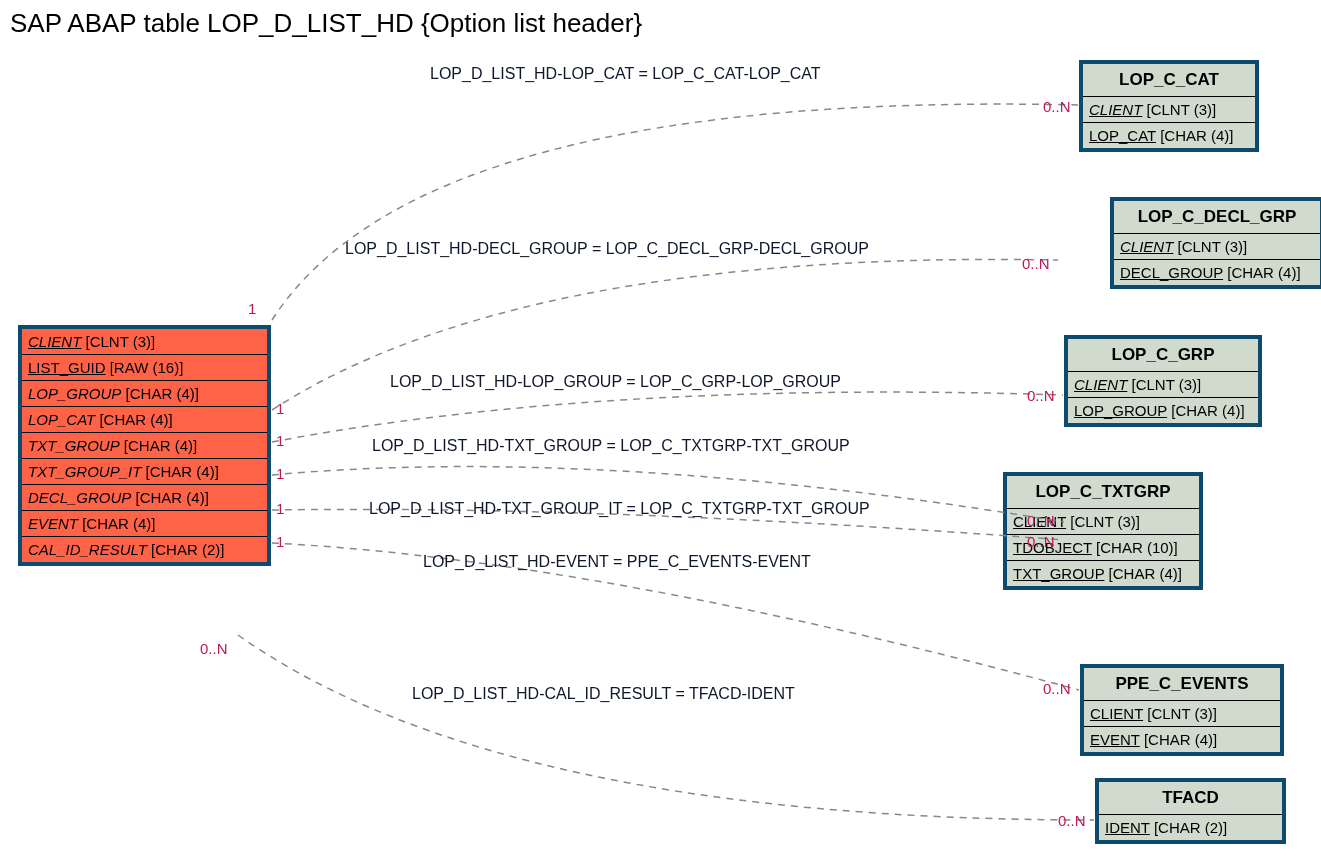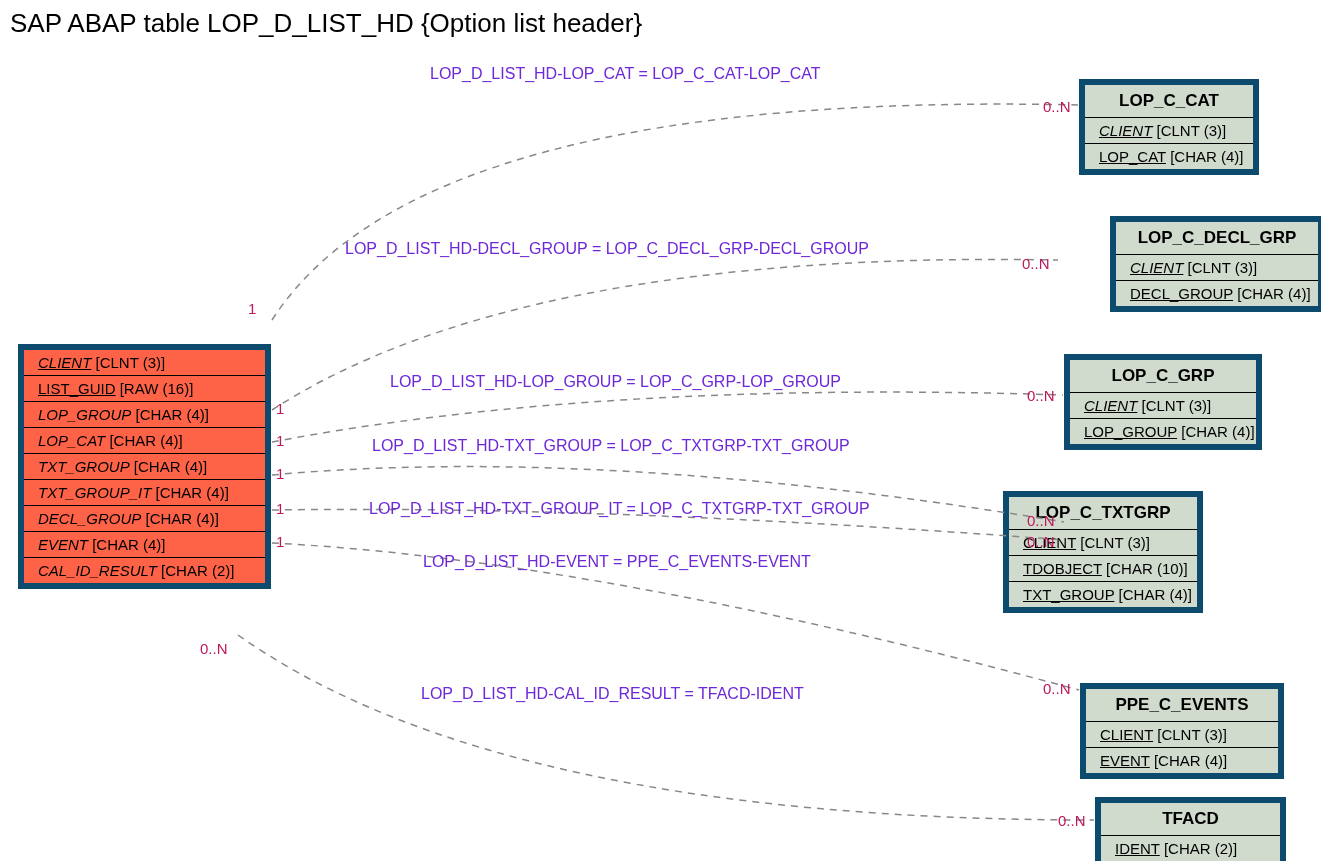--- a/index.html
+++ b/index.html
@@ -14,32 +14,31 @@
   }
   .title {
     position: absolute;
     left: 10px;
     top: 8px;
     font-size: 26px;
     color: #000;
   }
   .entity {
     position: absolute;
-    border: 6px solid #0c4a6e;
-    margin-top: 19px;
+    border: 4px solid #0c4a6e;
   }
   .entity .header {
     font-weight: bold;
     text-align: center;
     padding: 6px 10px;
     border-bottom: 1px solid #000;
     font-size: 17px;
   }
   .entity .row {
-    padding: 4px 14px;
+    padding: 4px 6px;
     border-bottom: 1px solid #000;
     font-size: 15px;
     white-space: nowrap;
   }
   .entity .row:last-child {
     border-bottom: none;
   }
   .main-entity {
     background: #ff6347;
   }
@@ -52,21 +51,21 @@
   svg.connectors {
     position: absolute;
     left: 0; top: 0;
     width: 1321px;
     height: 861px;
     pointer-events: none;
   }
   .rel-label {
     position: absolute;
     font-size: 16px;
-    color: #6d28d9;
+    color: #0f172a;
     white-space: nowrap;
   }
   .card-label {
     position: absolute;
     font-size: 15px;
     color: #be185d;
   }
 </style>
 </head>
 <body>
@@ -130,21 +129,21 @@
   <path d="M 272 543 Q 600 560 1079 690" stroke="#888" stroke-width="1.5" stroke-dasharray="7,6" fill="none"></path>
   <path d="M 238 635 Q 500 820 1094 820" stroke="#888" stroke-width="1.5" stroke-dasharray="7,6" fill="none"></path>
 </svg>
 
 <div class="rel-label" style="left:430px; top:65px;">LOP_D_LIST_HD-LOP_CAT = LOP_C_CAT-LOP_CAT</div>
 <div class="rel-label" style="left:345px; top:240px;">LOP_D_LIST_HD-DECL_GROUP = LOP_C_DECL_GRP-DECL_GROUP</div>
 <div class="rel-label" style="left:390px; top:373px;">LOP_D_LIST_HD-LOP_GROUP = LOP_C_GRP-LOP_GROUP</div>
 <div class="rel-label" style="left:372px; top:437px;">LOP_D_LIST_HD-TXT_GROUP = LOP_C_TXTGRP-TXT_GROUP</div>
 <div class="rel-label" style="left:358px; top:500px;margin-left:11px;">LOP_D_LIST_HD-TXT_GROUP_IT = LOP_C_TXTGRP-TXT_GROUP</div>
 <div class="rel-label" style="left:423px; top:553px;">LOP_D_LIST_HD-EVENT = PPE_C_EVENTS-EVENT</div>
-<div class="rel-label" style="left:421px; top:685px;">LOP_D_LIST_HD-CAL_ID_RESULT = TFACD-IDENT</div>
+<div class="rel-label" style="left:412px; top:685px;">LOP_D_LIST_HD-CAL_ID_RESULT = TFACD-IDENT</div>
 
 <div class="card-label" style="left:248px; top:300px;">1</div>
 <div class="card-label" style="left:276px; top:400px;">1</div>
 <div class="card-label" style="left:276px; top:432px;">1</div>
 <div class="card-label" style="left:276px; top:465px;">1</div>
 <div class="card-label" style="left:276px; top:500px;">1</div>
 <div class="card-label" style="left:276px; top:533px;">1</div>
 <div class="card-label" style="left:200px; top:640px;">0..N</div>
 
 <div class="card-label" style="left:1043px; top:98px;">0..N</div>

